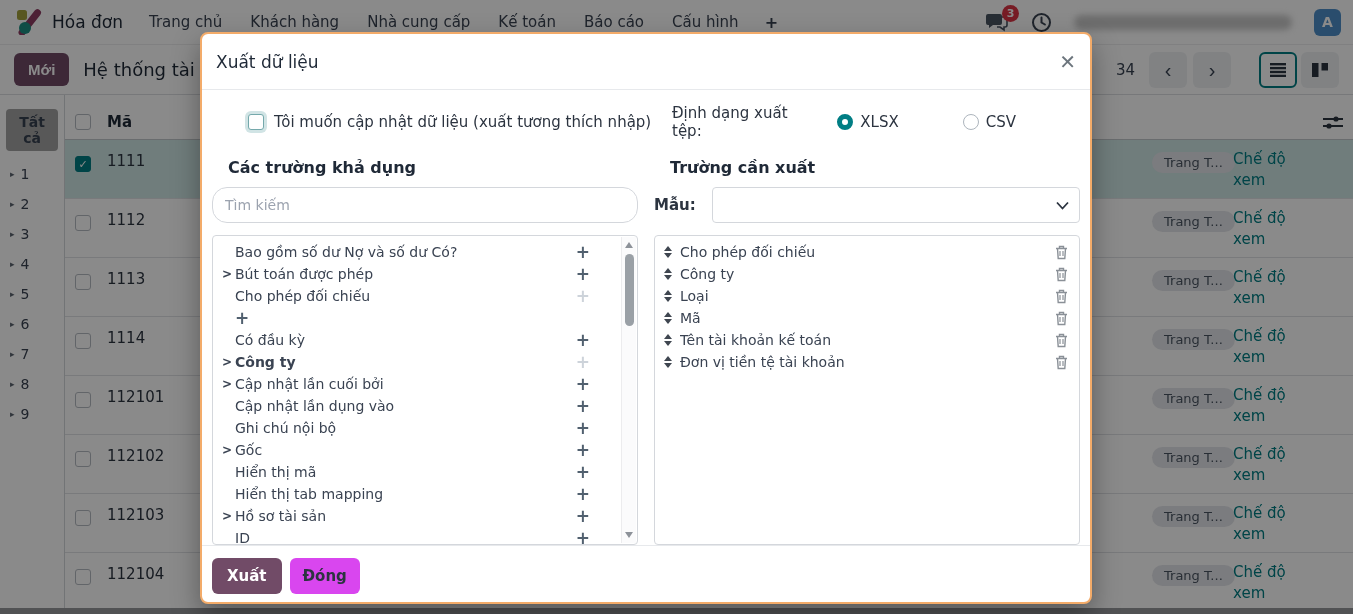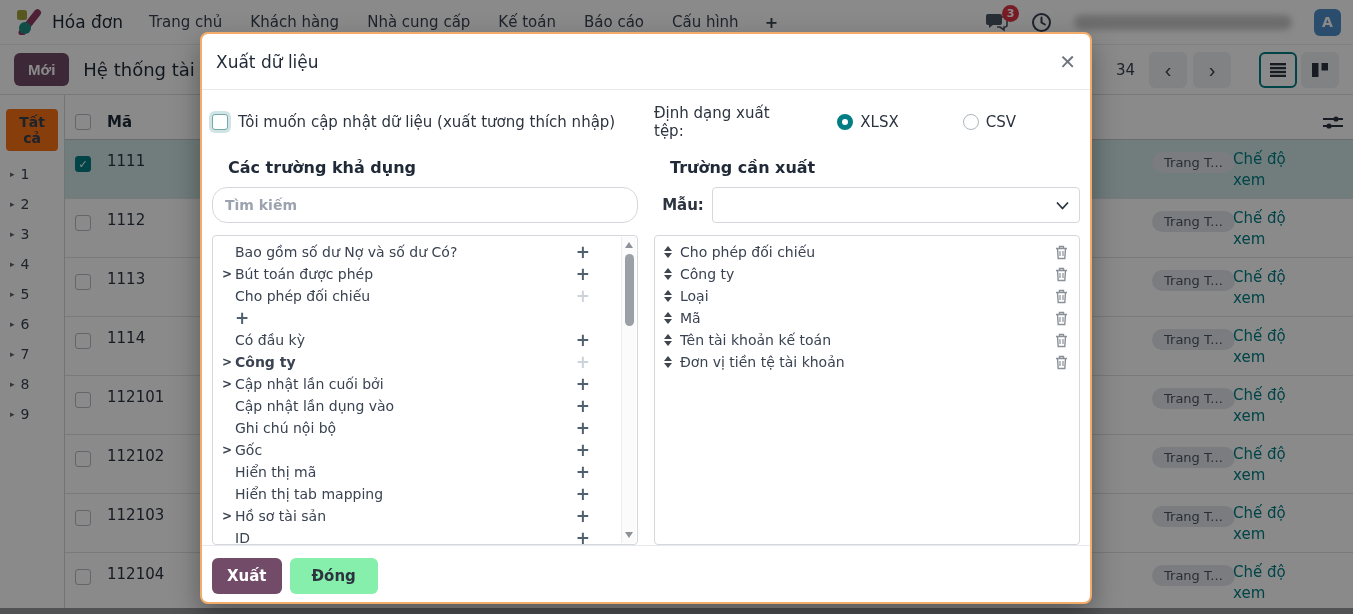--- a/index.html
+++ b/index.html
@@ -35,21 +35,21 @@
   .pager-btn { width:38px; height:36px; border:none; border-radius:6px; background:#eff1f3; color:#374151;
                font-size:20px; line-height:1; cursor:pointer; }
   .switcher { display:flex; gap:4px; margin-left:22px; }
   .sw-btn { width:38px; height:36px; border-radius:6px; border:1px solid transparent; background:#eff1f3;
             display:flex; align-items:center; justify-content:center; cursor:pointer; }
   .sw-btn.active { background:#fff; border:2px solid #017E84; }
 
   .content { position:absolute; top:95px; left:0; right:0; bottom:6px; background:#fff; }
   .groups-sidebar { position:absolute; top:0; left:0; bottom:0; width:65px; border-right:1px solid #d3d6da;
                     background:#fff; padding-top:14px; }
-  .all-pill { margin:0 6px; background:#f97316; border-radius:4px; padding:5px 8px; font-size:14px;
+  .all-pill { margin:0 6px; background:#a3a3a3; border-radius:4px; padding:5px 8px; font-size:14px;
               font-weight:600; color:#374151; text-align:center; cursor:pointer; }
   .group-item { display:flex; align-items:center; gap:6px; padding:7px 0 7px 10px; font-size:14px;
                 color:#3a4352; cursor:pointer; }
   .g-caret { font-size:9px; color:#5b6470; }
 
   .list-table { position:absolute; top:0; left:65px; right:0; bottom:0; }
   .thead { position:absolute; top:14px; left:0; right:0; height:31px; border-bottom:1px solid #c3c7cc; }
   .thead .col-code { position:absolute; left:42px; top:4px; font-size:15px; font-weight:700; color:#1f2937; }
   .cb { position:absolute; left:10px; width:16px; height:16px; border:1px solid #b6bbc2; border-radius:3px;
         background:#fff; display:flex; align-items:center; justify-content:center; cursor:pointer; }
@@ -69,39 +69,39 @@
   
   .overlay { position:absolute; inset:0; background:rgba(0,0,0,0.46); z-index:10; }
   .modal { position:absolute; z-index:20; left:200px; top:32px; width:892px; height:572px; background:#fff;
            border:2px solid #f3ab69; border-radius:8px; box-shadow:0 12px 28px rgba(0,0,0,.35);
            display:flex; flex-direction:column; overflow:hidden; }
   .m-header { height:56px; flex:0 0 auto; display:flex; align-items:center; justify-content:space-between;
               padding:0 14px; border-bottom:1px solid #e7e9ec; }
   .m-title { font-size:17px; font-weight:500; color:#1f2937; }
   .m-close { font-size:20px; color:#6c757d; background:none; border:none; cursor:pointer; line-height:1; }
   .m-body { flex:1; padding:14px 10px 0 10px; }
-  .top-row { display:flex; }
+  .top-row { display:flex;margin-left:36px; }
   .half { width:466px; display:flex; align-items:center; }
   .half + .half { margin-left:16px; }
   .dlg-cb { width:16px; height:16px; border:1px solid #74a8ab; border-radius:3px; background:#fdfefe;
             box-shadow:0 0 0 3px rgba(103,166,169,.30); margin-right:10px; flex:0 0 auto; cursor:pointer; }
   .cb-label { font-size:15px; color:#2c3440; }
   .fmt-label { font-size:15px; font-weight:400; color:#2c3440; margin-right:44px; }
   .radio-opt { display:flex; align-items:center; gap:7px; margin-right:64px; cursor:pointer; font-size:15px; color:#2c3440; }
   .radio { width:16px; height:16px; border-radius:50%; border:1px solid #adb5bd; background:#fff; }
   .radio.on { border:5px solid #017E84; }
   .cols { display:flex; margin-top:4px; }
   .col { width:466px; }
   .col + .col { margin-left:16px; }
   .col-heading { font-size:16px; font-weight:700; color:#1f2937; margin:14px 0 10px 16px; }
   .search-input { width:100%; height:36px; border:1px solid #d4d7dc; border-radius:15px; padding:0 12px;
-                  font-size:14px; color:#374151; font-family:inherit;font-weight:bold; }
+                  font-size:14px; color:#374151; font-family:inherit; }
   .search-input::placeholder { color:#9ca3af; }
   .tpl-row { display:flex; align-items:center; height:36px; }
-  .tpl-label { font-size:15px; font-weight:700; color:#2c3440; width:58px;text-align:center; }
+  .tpl-label { font-size:15px; font-weight:700; color:#2c3440; width:58px; }
   .tpl-select { position:relative; flex:1; height:36px; border:1px solid #d4d7dc; border-radius:4px;
                 background:#fff; cursor:pointer; }
   .tpl-value { position:absolute; left:10px; top:8px; font-size:14px; color:#374151; }
   .tpl-chevron { position:absolute; right:10px; top:13px; }
   .listbox { position:relative; margin-top:12px; height:310px; border:1px solid #d4d7dc; border-radius:4px;
              overflow:hidden; background:#fff; }
   .avail-scroll { position:absolute; inset:1px 1px 1px 1px; padding:4px 0; }
   .field-row { display:flex; align-items:center; height:22px; padding-left:8px; padding-right:46px;
                font-size:14px; color:#3a4352; cursor:pointer; }
   .f-caret { width:13px; flex:0 0 auto; font-size:12px; font-weight:600; color:#3a4352; }
@@ -121,22 +121,22 @@
   .tri-up { width:0; height:0; border-left:4px solid transparent; border-right:4px solid transparent;
             border-bottom:5px solid #3f4650; }
   .tri-down { width:0; height:0; border-left:4px solid transparent; border-right:4px solid transparent;
               border-top:5px solid #3f4650; }
   .exp-label { flex:1; white-space:nowrap; overflow:hidden; }
   .trash-btn { background:none; border:none; cursor:pointer; padding:0; line-height:0; }
   .m-footer { flex:0 0 auto; height:60px; border-top:1px solid #e7e9ec; display:flex; align-items:center;
               gap:8px; padding:0 10px; }
   .btn-primary { background:#714B67; color:#fff; border:none; border-radius:6px; font-size:15px;
                  font-weight:700; padding:9px 15px; cursor:pointer; font-family:inherit; }
-  .btn-secondary { background:#86efac; color:#2c3440; border:none; border-radius:6px; font-size:15px;
-                   font-weight:600; padding:9px 22px; cursor:pointer; font-family:inherit; }
+  .btn-secondary { background:#d946ef; color:#2c3440; border:none; border-radius:6px; font-size:15px;
+                   font-weight:600; padding:9px 13px; cursor:pointer; font-family:inherit; }
 </style>
 </head>
 <body>
 
 <div class="screen">
 
   <div>
     <header class="navbar">
       <svg class="logo" viewBox="0 0 26 26">
         <rect x="1" y="1" width="10" height="10" rx="2.5" fill="#a3a23c"></rect>

